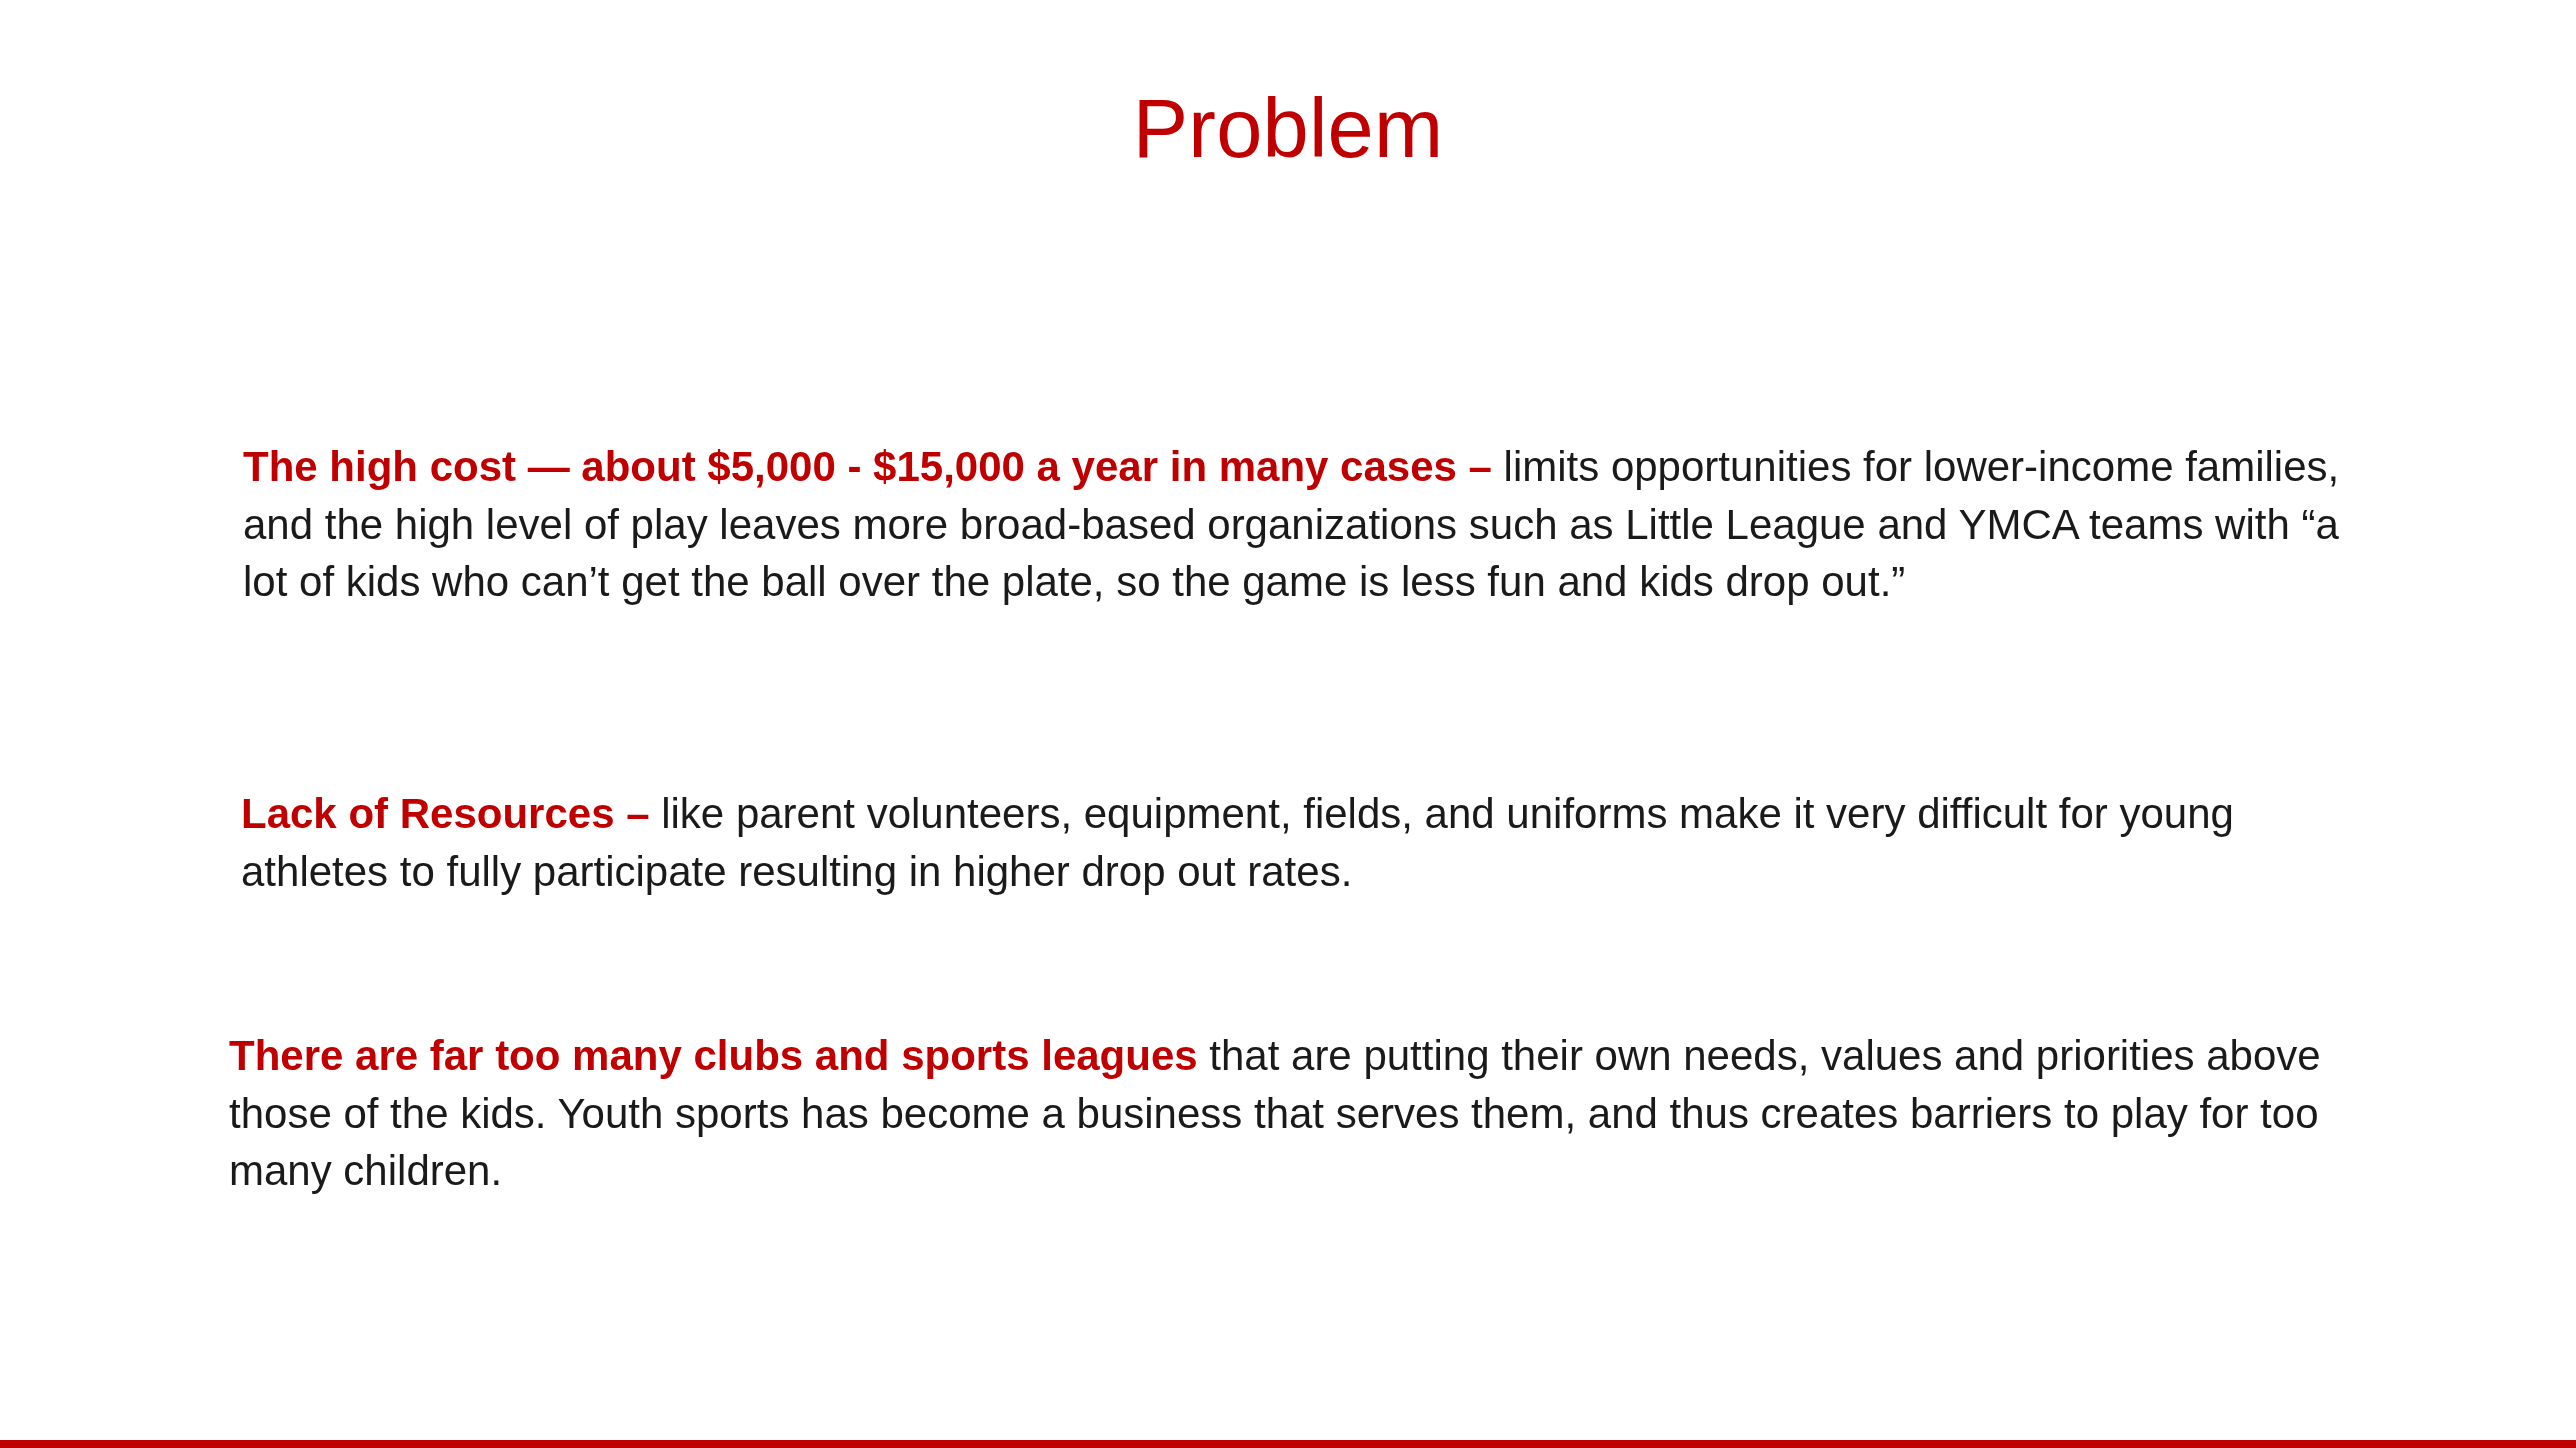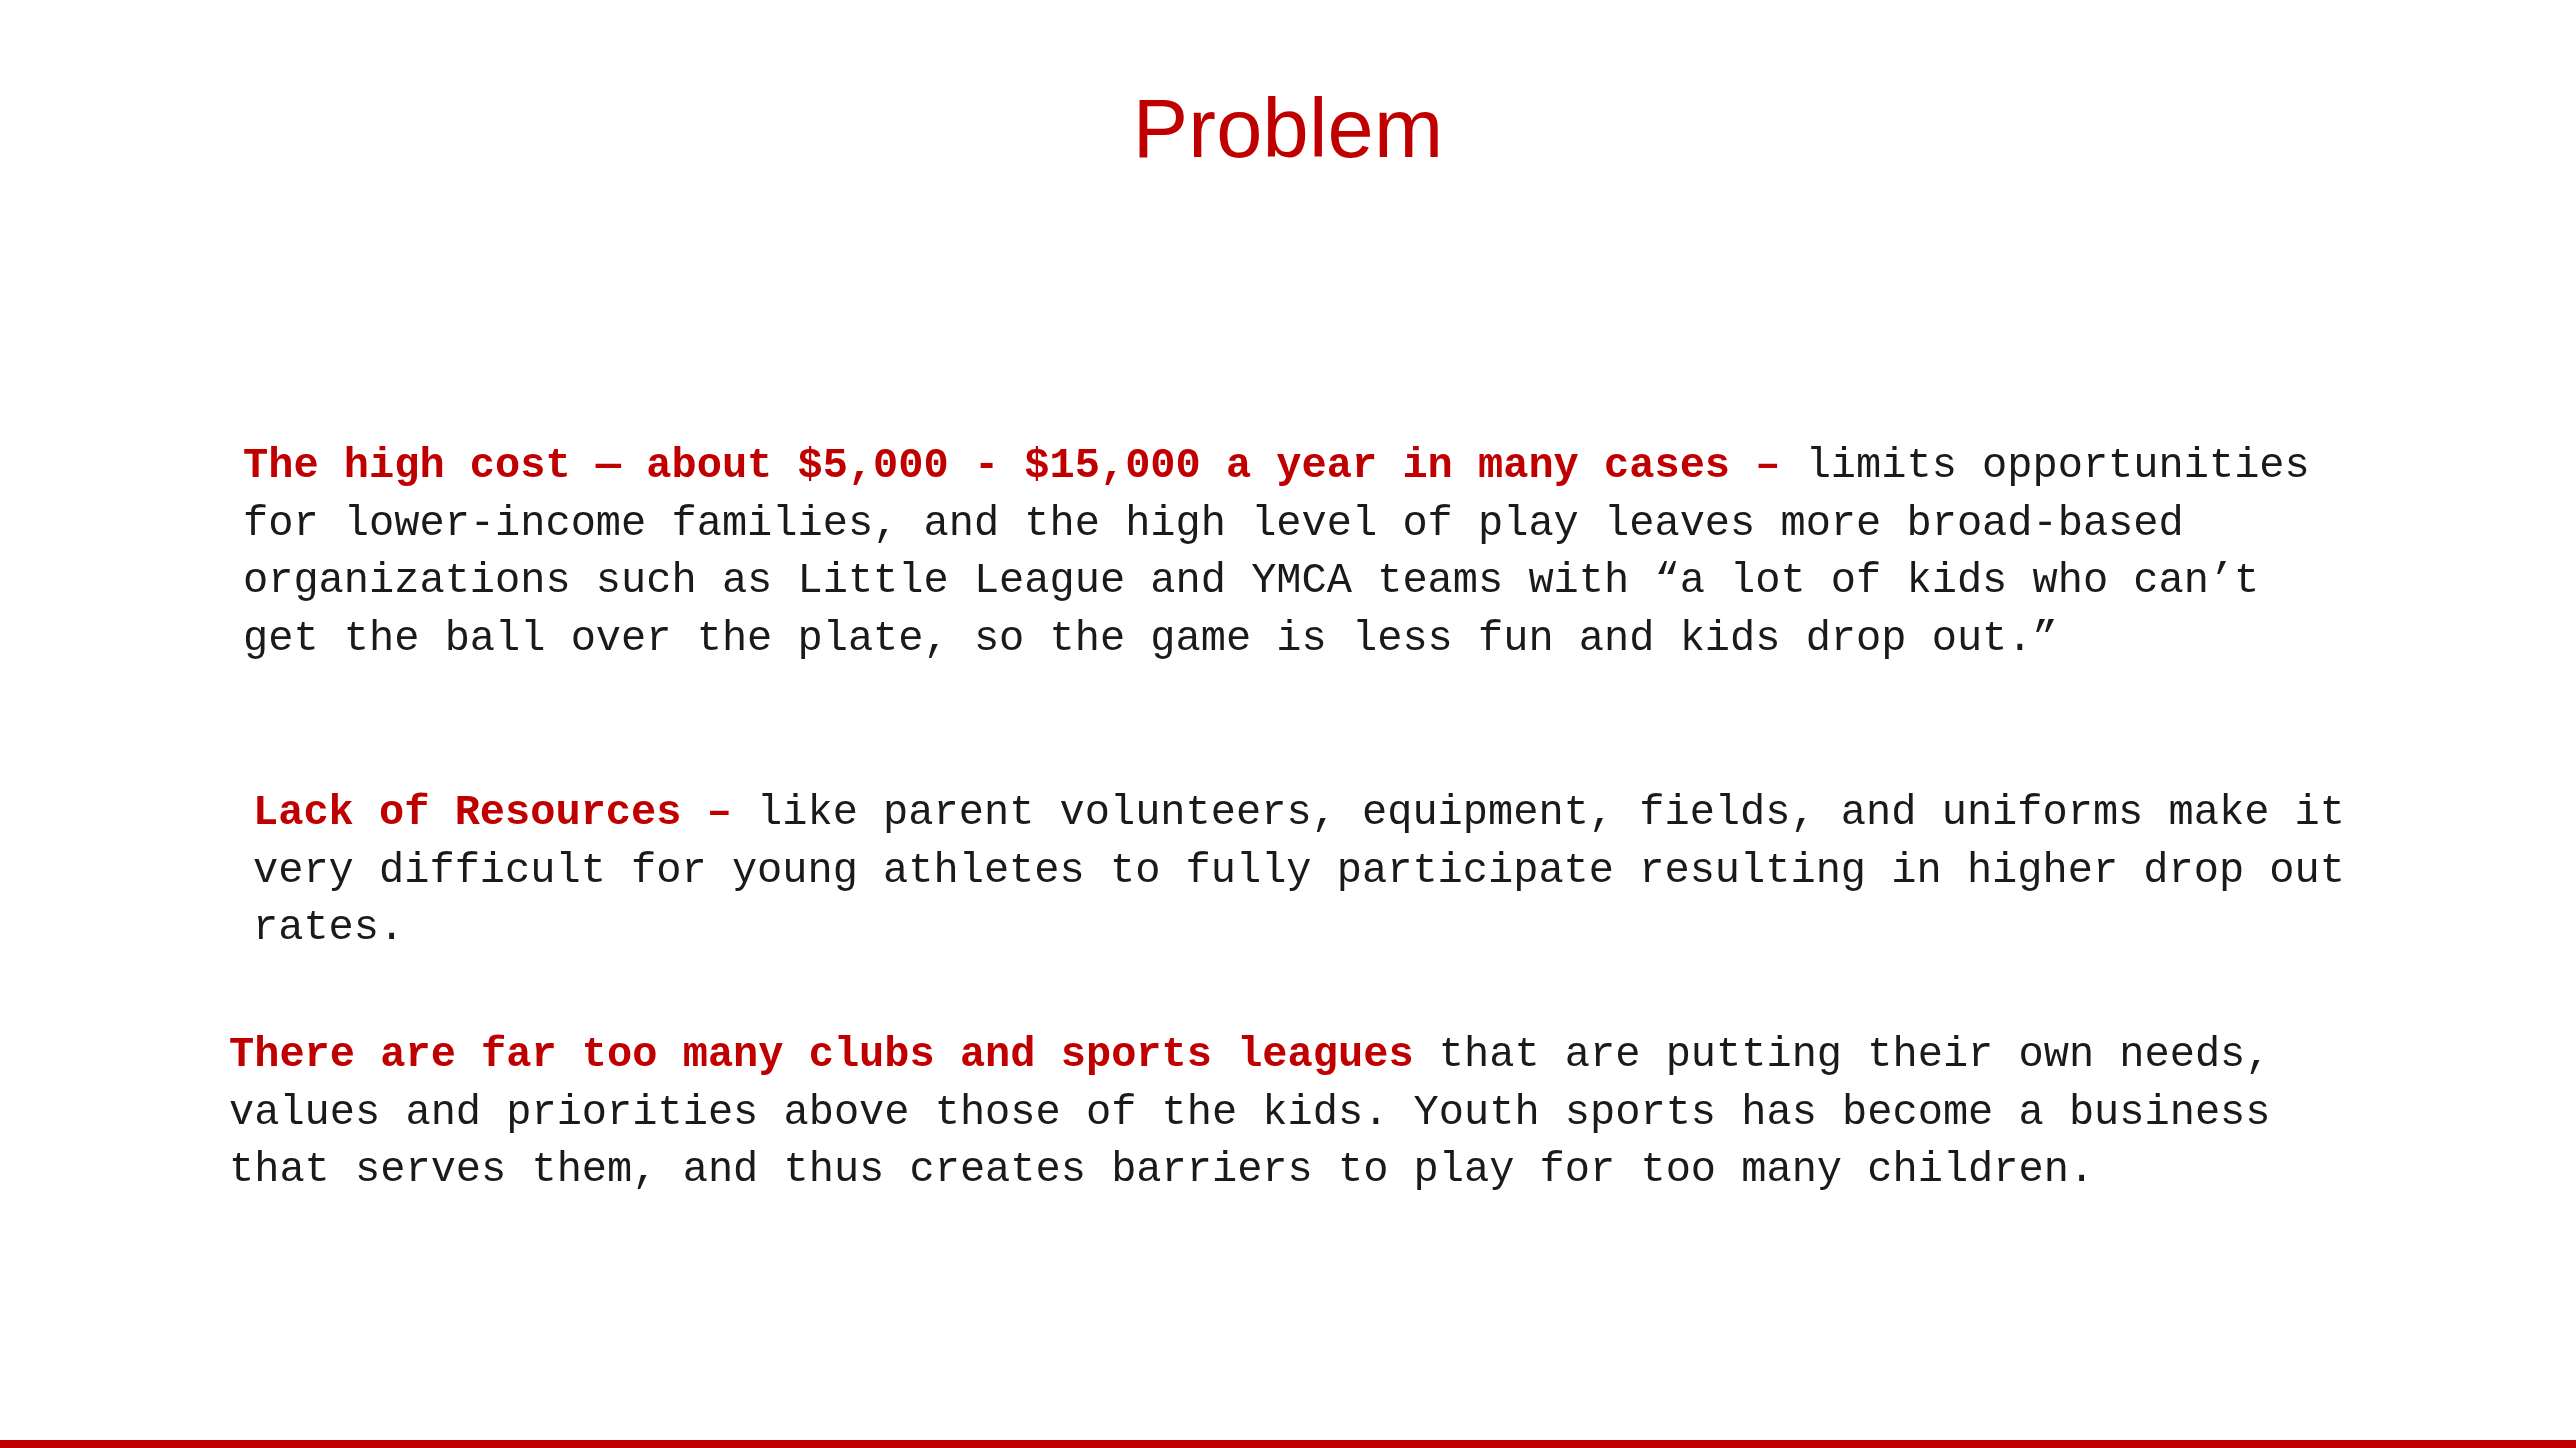--- a/index.html
+++ b/index.html
@@ -36,28 +36,27 @@
   .body-block {
     position: absolute;
     left: 243px;
     width: 2110px;
   }
   .para {
     font-size: 42px;
     line-height: 1.37;
     color: #1a1a1a;
     margin: 0;
-    font-family: Liberation Mono, monospace;
   }
   .para .lead {
     color: #C00000;
     font-weight: bold;
   }
   #para-1 { top: 406px; }
-  #para-2 { top: 753px; left: 253px; }
+  #para-2 { top: 753px; left: 241px; }
   #para-3 { top: 995px; left: 229px; }
   .footer-bar {
     position: absolute;
     left: 0;
     bottom: 0;
     width: 2576px;
     height: 41px;
     background: #C00000;
   }
 </style>

